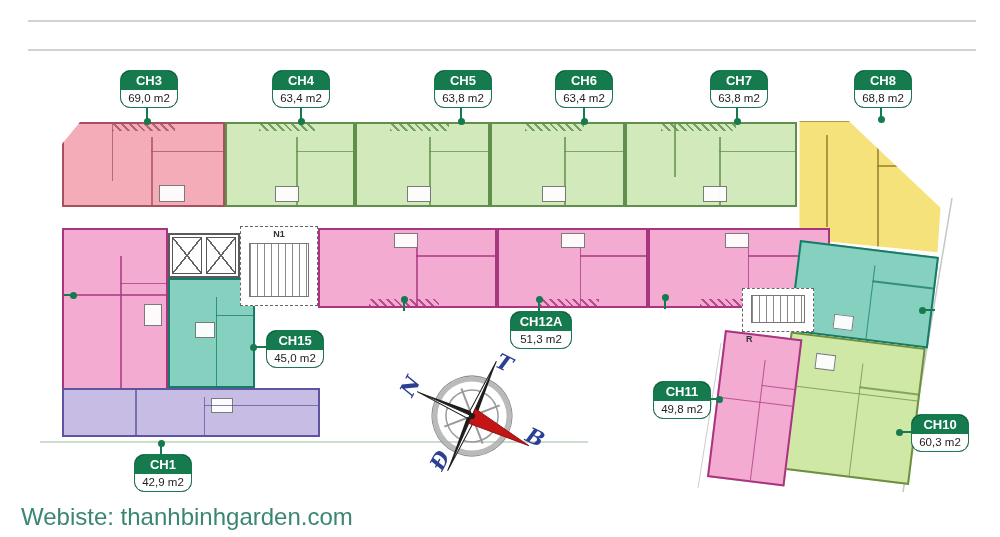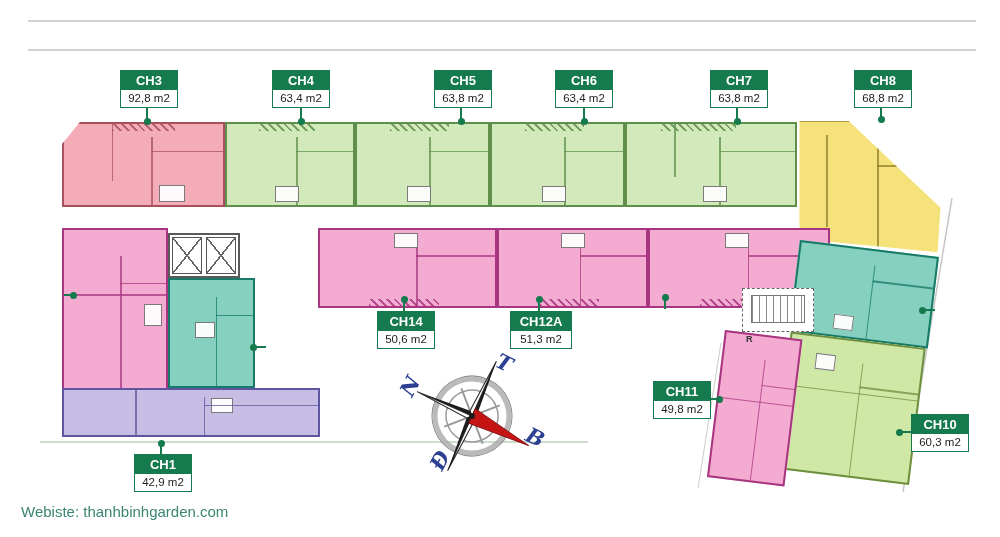--- a/index.html
+++ b/index.html
@@ -5,21 +5,21 @@
   html,body{margin:0;padding:0;background:#fff;}
   body{width:1000px;height:537px;font-family:"Liberation Sans",sans-serif;overflow:hidden;}
   #canvas{position:relative;width:1000px;height:537px;background:#fff;}
 
   
   .street-line{position:absolute;left:28px;width:948px;height:2px;background:#d2d2d2;}
   .street-name{position:absolute;top:24px;left:0;width:100%;text-align:center;
     font-size:17.5px;color:#3f3f3f;font-weight:500;letter-spacing:.4px;}
 
   
-  .badge{position:absolute;width:56px;border:1.5px solid #157a4e;border-radius:0;
+  .badge{position:absolute;width:56px;border:1.5px solid #157a4e;border-radius:10px;
     overflow:hidden;background:#000000;text-align:center;z-index:6;}
   .badge .bid{background:#157a4e;color:#fff;font-weight:bold;font-size:13px;line-height:19px;}
   .badge .barea{color:#222;font-size:11.5px;line-height:17px;background:#fff;}
   .cline{position:absolute;background:#157a4e;z-index:5;}
   .cdot{position:absolute;width:7px;height:7px;border-radius:50%;background:#157a4e;z-index:6;}
 
   
   .unit{position:absolute;border:2px solid;box-sizing:border-box;z-index:1;}
   .unit::before{content:"";position:absolute;top:16%;bottom:0;left:55%;width:1.5px;
     background:currentColor;opacity:.75;}
@@ -44,21 +44,21 @@
   .rlabel{position:absolute;font-size:9px;font-weight:bold;color:#333;z-index:3;}
 
   
   #lots{position:absolute;left:0;top:0;z-index:0;}
 
   
   #compass{position:absolute;left:398px;top:350px;z-index:3;}
   #compass text{fill:#2b3f93;font:italic bold 21px "DejaVu Serif",serif;}
 
   
-  .website{position:absolute;left:21px;top:503px;font-size:15px;color:#3b8573;z-index:6;}
+  .website{position:absolute;left:21px;top:503px;font-size:24px;color:#3b8573;z-index:6;}
   .main-title{position:absolute;left:338px;top:497px;font-size:21px;font-weight:bold;
     color:#14604a;letter-spacing:.3px;z-index:6;}
 </style>
 </head>
 <body>
 
 <div id="canvas">
 
   <div class="street-line" style="top:20px"></div>
   <div class="street-line" style="top:49px"></div>
@@ -129,20 +129,24 @@
       <i class="bath" style="left:20%;top:12%;width:18px;height:14px"></i>
     </div>
   </div>
   <div class="unit" style="left:725px;top:330px;width:78px;height:148px;background:#f3abd2;border-color:#a8357f;color:#a8357f;transform:rotate(7deg);transform-origin:top left">
     <i class="iw" style="left:0;top:45%;width:100%;height:1.5px"></i>
   </div>
 
   <div class="elevrow" style="left:168px;top:233px;width:72px;height:45px">
     <div class="elev"></div>
     <div class="elev"></div>
+  </div>
+  <div class="stair" style="left:240px;top:226px;width:78px;height:80px">
+    <div class="slabel">N1</div>
+    <div class="treads"></div>
   </div>
   <div class="stair stair2" style="left:742px;top:288px;width:72px;height:44px">
     <div class="treads"></div>
   </div>
   <div class="rlabel" style="left:746px;top:334px">R</div>
 
   <svg id="compass" width="150" height="140" viewBox="0 0 150 140">
     <g transform="rotate(24 74 66)">
       <circle cx="74" cy="66" r="37" fill="none" stroke="#aeaeae" stroke-width="5" opacity=".85"></circle>
       <circle cx="74" cy="66" r="40" fill="none" stroke="#8f8f8f" stroke-width="1"></circle>
@@ -165,21 +169,21 @@
     <text transform="translate(96,16) rotate(26)">T</text>
     <text transform="translate(14,48) rotate(-62)">N</text>
     <text transform="translate(126,90) rotate(26)">B</text>
     <text transform="translate(44,122) rotate(-62)">Đ</text>
   </svg>
 
   <div class="cline" style="left:146px;top:108px;width:2px;height:13px"></div>
   <div class="cdot" style="left:143.5px;top:117.5px"></div>
   <div class="badge" style="left:120px;top:70px">
     <div class="bid">CH3</div>
-    <div class="barea">92,8 m2</div>
+    <div class="barea">69,0 m2</div>
   </div>
 
   <div class="cline" style="left:300px;top:108px;width:2px;height:13px"></div>
   <div class="cdot" style="left:297.5px;top:117.5px"></div>
   <div class="badge" style="left:272px;top:70px">
     <div class="bid">CH4</div>
     <div class="barea">63,4 m2</div>
   </div>
 
   <div class="cline" style="left:460px;top:108px;width:2px;height:13px"></div>
@@ -208,27 +212,27 @@
   <div class="badge" style="left:854px;top:70px">
     <div class="bid">CH8</div>
     <div class="barea">68,8 m2</div>
   </div>
 
   <div class="cline" style="left:64px;top:294px;width:10px;height:2px"></div>
   <div class="cdot" style="left:69.5px;top:291.5px"></div>
 
   <div class="cline" style="left:253px;top:346px;width:13px;height:2px"></div>
   <div class="cdot" style="left:249.5px;top:343.5px"></div>
+  <div class="badge" style="left:266px;top:330px">
+    <div class="bid">CH15</div>
+    <div class="barea">45,0 m2</div>
+  </div>
 
   <div class="cline" style="left:403px;top:299px;width:2px;height:12px"></div>
   <div class="cdot" style="left:400.5px;top:295.5px"></div>
-  <div class="badge" style="left:377px;top:311px">
-    <div class="bid">CH14</div>
-    <div class="barea">50,6 m2</div>
-  </div>
 
   <div class="cline" style="left:538px;top:299px;width:2px;height:12px"></div>
   <div class="cdot" style="left:535.5px;top:295.5px"></div>
   <div class="badge" style="left:510px;top:311px;width:60px">
     <div class="bid">CH12A</div>
     <div class="barea">51,3 m2</div>
   </div>
 
   <div class="cline" style="left:664px;top:297px;width:2px;height:12px"></div>
   <div class="cdot" style="left:661.5px;top:293.5px"></div>

